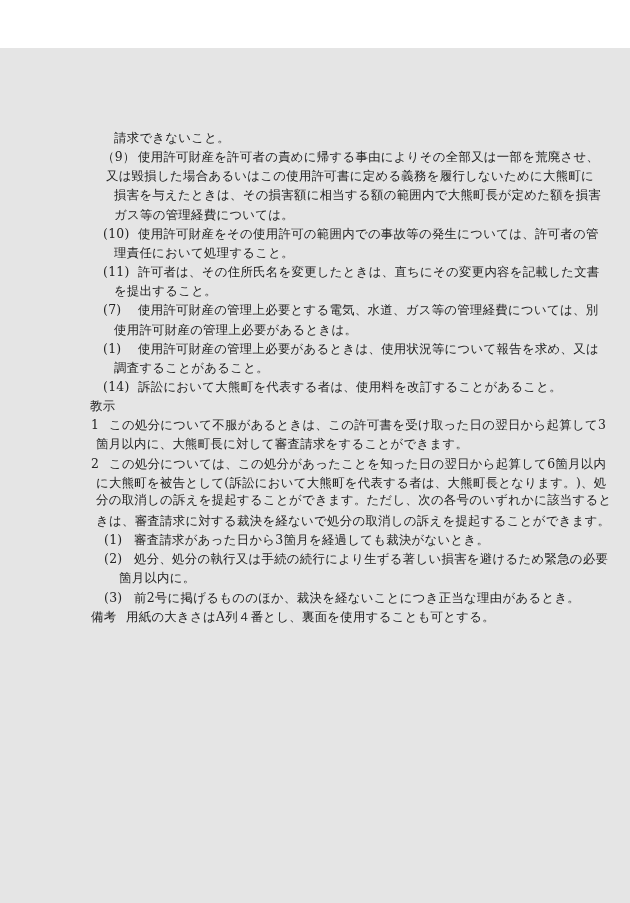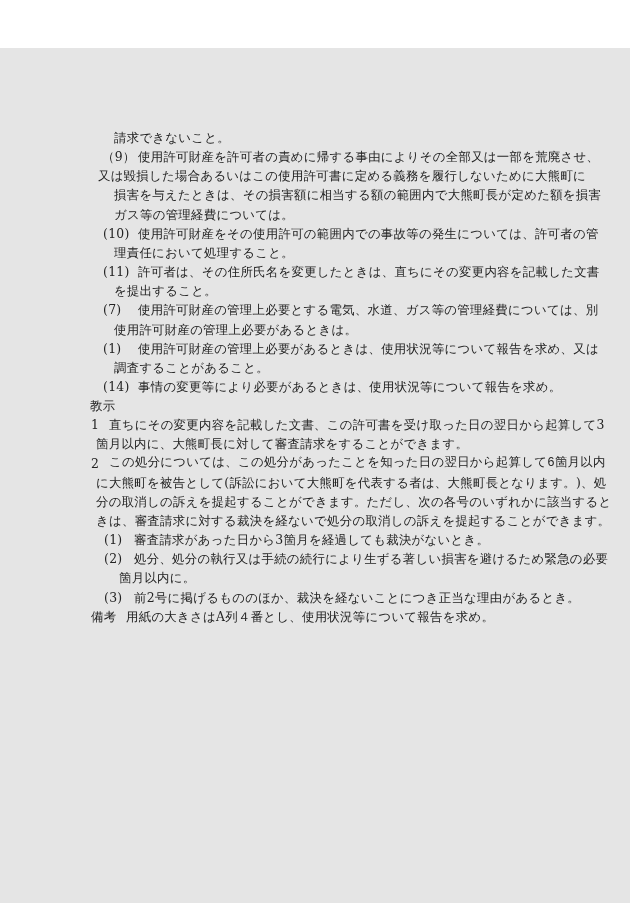--- a/index.html
+++ b/index.html
@@ -16,21 +16,21 @@
 <div class="page">
   <div class="content" id="body">
       <div class="line" style="position: absolute; top: 0px;">
         <span style="position: absolute; left: 24px;">請求できないこと。</span>
       </div>
       <div class="line" style="position: absolute; top: 19.15px;">
         <span style="position: absolute; left: 12px;">（9）</span>
         <span style="position: absolute; left: 48px;">使用許可財産を許可者の責めに帰する事由によりその全部又は一部を荒廃させ、</span>
       </div>
       <div class="line" style="position: absolute; top: 38.3px;">
-        <span style="position: absolute; left: 8px;">又は毀損した場合あるいはこの使用許可書に定める義務を履行しないために大熊町に</span>
+        <span style="position: absolute; left: 16px;">又は毀損した場合あるいはこの使用許可書に定める義務を履行しないために大熊町に</span>
       </div>
       <div class="line" style="position: absolute; top: 57.45px;">
         <span style="position: absolute; left: 24px;">損害を与えたときは、その損害額に相当する額の範囲内で大熊町長が定めた額を損害</span>
       </div>
       <div class="line" style="position: absolute; top: 76.6px;">
         <span style="position: absolute; left: 24px;">ガス等の管理経費については。</span>
       </div>
       <div class="line" style="position: absolute; top: 95.75px;">
         <span style="position: absolute; left: 13px;">(10)</span>
         <span style="position: absolute; left: 48px;">使用許可財産をその使用許可の範囲内での事故等の発生については、許可者の管</span>
@@ -54,41 +54,41 @@
       </div>
       <div class="line" style="position: absolute; top: 210.65px;">
         <span style="position: absolute; left: 13px;">(1)</span>
         <span style="position: absolute; left: 48px;">使用許可財産の管理上必要があるときは、使用状況等について報告を求め、又は</span>
       </div>
       <div class="line" style="position: absolute; top: 229.8px;">
         <span style="position: absolute; left: 24px;">調査することがあること。</span>
       </div>
       <div class="line" style="position: absolute; top: 248.95px;">
         <span style="position: absolute; left: 13px;">(14)</span>
-        <span style="position: absolute; left: 48px;">事情の変更等により必要があるときは、使用状況等について報告を求め。</span>
+        <span style="position: absolute; left: 48px;">訴訟において大熊町を代表する者は、使用料を改訂することがあること。</span>
       </div>
       <div class="line" style="position: absolute; top: 268.1px;">
         <span style="position: absolute; left: 0px;">教示</span>
       </div>
       <div class="line" style="position: absolute; top: 287.25px;">
         <span style="position: absolute; left: 1px;">1</span>
-        <span style="position: absolute; left: 19px;">直ちにその変更内容を記載した文書、この許可書を受け取った日の翌日から起算して3</span>
+        <span style="position: absolute; left: 19px;">この処分について不服があるときは、この許可書を受け取った日の翌日から起算して3</span>
       </div>
       <div class="line" style="position: absolute; top: 306.4px;">
         <span style="position: absolute; left: 6px;">箇月以内に、大熊町長に対して審査請求をすることができます。</span>
       </div>
       <div class="line" style="position: absolute; top: 325.55px;">
         <span style="position: absolute; left: 1px;">2</span>
-        <span style="position: absolute; left: 19px; font-family: Liberation Mono, monospace;">この処分については、この処分があったことを知った日の翌日から起算して6箇月以内</span>
+        <span style="position: absolute; left: 19px;">この処分については、この処分があったことを知った日の翌日から起算して6箇月以内</span>
       </div>
       <div class="line" style="position: absolute; top: 344.7px;">
         <span style="position: absolute; left: 6px;">に大熊町を被告として(訴訟において大熊町を代表する者は、大熊町長となります。)、処</span>
       </div>
       <div class="line" style="position: absolute; top: 363.85px;">
-        <span style="position: absolute; left: 6px;">分の取消しの訴えを提起することができます。ただし、次の各号のいずれかに該当すると</span>
+        <span style="position: absolute; left: 6px; font-family: Liberation Mono, monospace;">分の取消しの訴えを提起することができます。ただし、次の各号のいずれかに該当すると</span>
       </div>
       <div class="line" style="position: absolute; top: 383px;">
         <span style="position: absolute; left: 6px;">きは、審査請求に対する裁決を経ないで処分の取消しの訴えを提起することができます。</span>
       </div>
       <div class="line" style="position: absolute; top: 402.15px;">
         <span style="position: absolute; left: 14px;">(1)</span>
         <span style="position: absolute; left: 44px;">審査請求があった日から3箇月を経過しても裁決がないとき。</span>
       </div>
       <div class="line" style="position: absolute; top: 421.3px;">
         <span style="position: absolute; left: 14px;">(2)</span>
@@ -96,16 +96,16 @@
       </div>
       <div class="line" style="position: absolute; top: 440.45px;">
         <span style="position: absolute; left: 29px;">箇月以内に。</span>
       </div>
       <div class="line" style="position: absolute; top: 459.6px;">
         <span style="position: absolute; left: 14px;">(3)</span>
         <span style="position: absolute; left: 44px;">前2号に掲げるもののほか、裁決を経ないことにつき正当な理由があるとき。</span>
       </div>
       <div class="line" style="position: absolute; top: 478.75px;">
         <span style="position: absolute; left: 1px;">備考</span>
-        <span style="position: absolute; left: 36px;">用紙の大きさはA列４番とし、使用状況等について報告を求め。</span>
+        <span style="position: absolute; left: 36px;">用紙の大きさはA列４番とし、裏面を使用することも可とする。</span>
       </div>
     </div>
 </div>
 
 </body></html>

